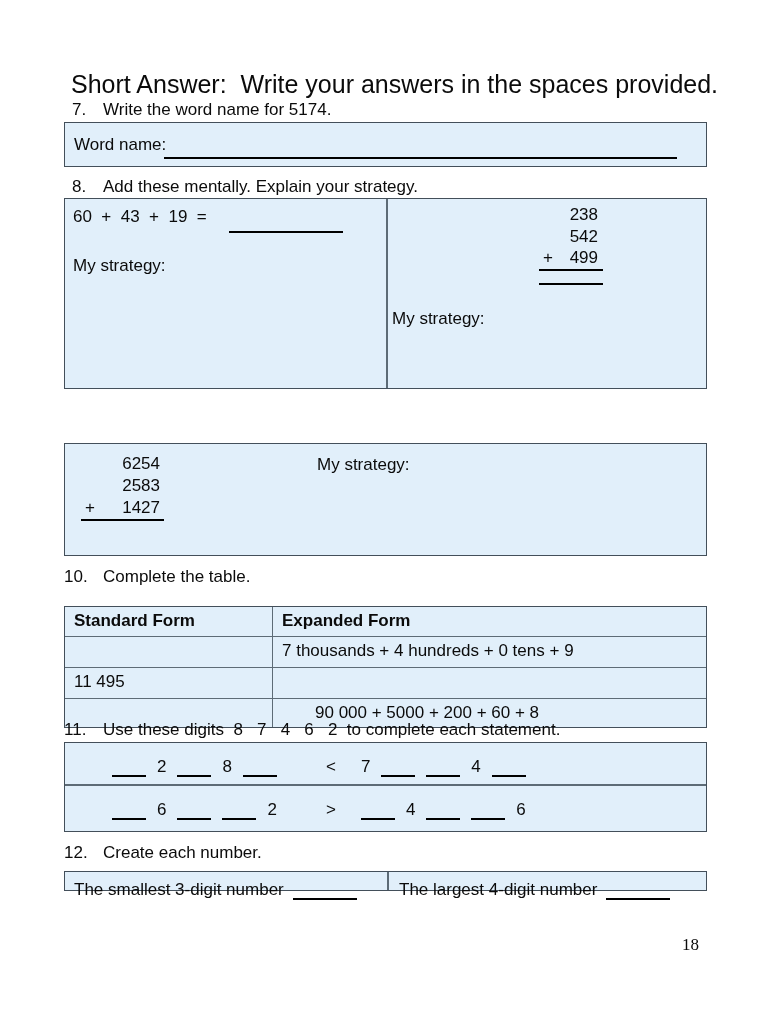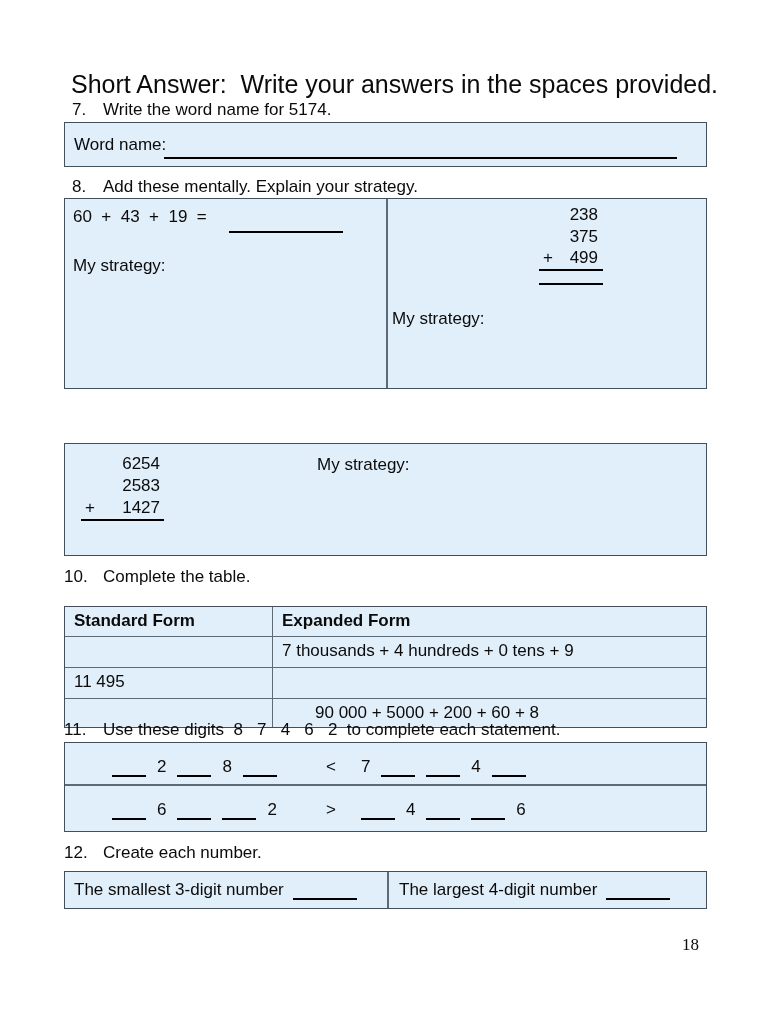--- a/index.html
+++ b/index.html
@@ -72,21 +72,21 @@
   
   #box11{top:742px;height:90px;}
   #box11 .hdiv{top:41px;}
   .digitrow{position:absolute;left:47px;display:flex;align-items:flex-end;gap:11px;height:22px;font-size:17px;}
   #row11a{top:12px;}
   #row11b{top:55px;}
   .blank-sm{width:34px;height:20px;border-bottom:2.2px solid #000;box-sizing:border-box;}
   .op{margin:0 14px 0 38px;}
 
   
-  #box12{top:871px;height:38px;}
+  #box12{top:871px;height:20px;}
   #box12 .vdiv{left:322px;}
   .cell12{position:absolute;top:8px;display:flex;align-items:flex-end;font-size:17px;}
   #c12a{left:9px;}
   #c12b{left:334px;}
   .blank-lg{display:inline-block;width:64px;height:18px;border-bottom:2.4px solid #000;margin-left:9px;box-sizing:border-box;}
 
   .pageno{position:absolute;left:682px;top:935px;font-size:17px;font-family:"Liberation Serif",serif;}
 </style>
 </head>
 <body>
@@ -102,21 +102,21 @@
   </div>
 
   <div class="qhead" style="top:176px"><span class="qnum one">8.</span><span>Add these mentally. Explain your strategy.</span></div>
   <div class="box" id="box8">
     <div class="vdiv"></div>
     <span class="eq">60  +  43  +  19  =</span>
     <div class="eq-line"></div>
     <span class="ms-left">My strategy:</span>
     <div class="addcol">
       <div class="r">238</div>
-      <div class="r">375</div>
+      <div class="r">542</div>
       <div class="sumrow">
         <span>+</span>
         <span>499</span>
       </div>
     </div>
     <div class="ansline"></div>
     <span class="ms-right">My strategy:</span>
   </div>
 
   <div class="qhead" style="top:396px">

